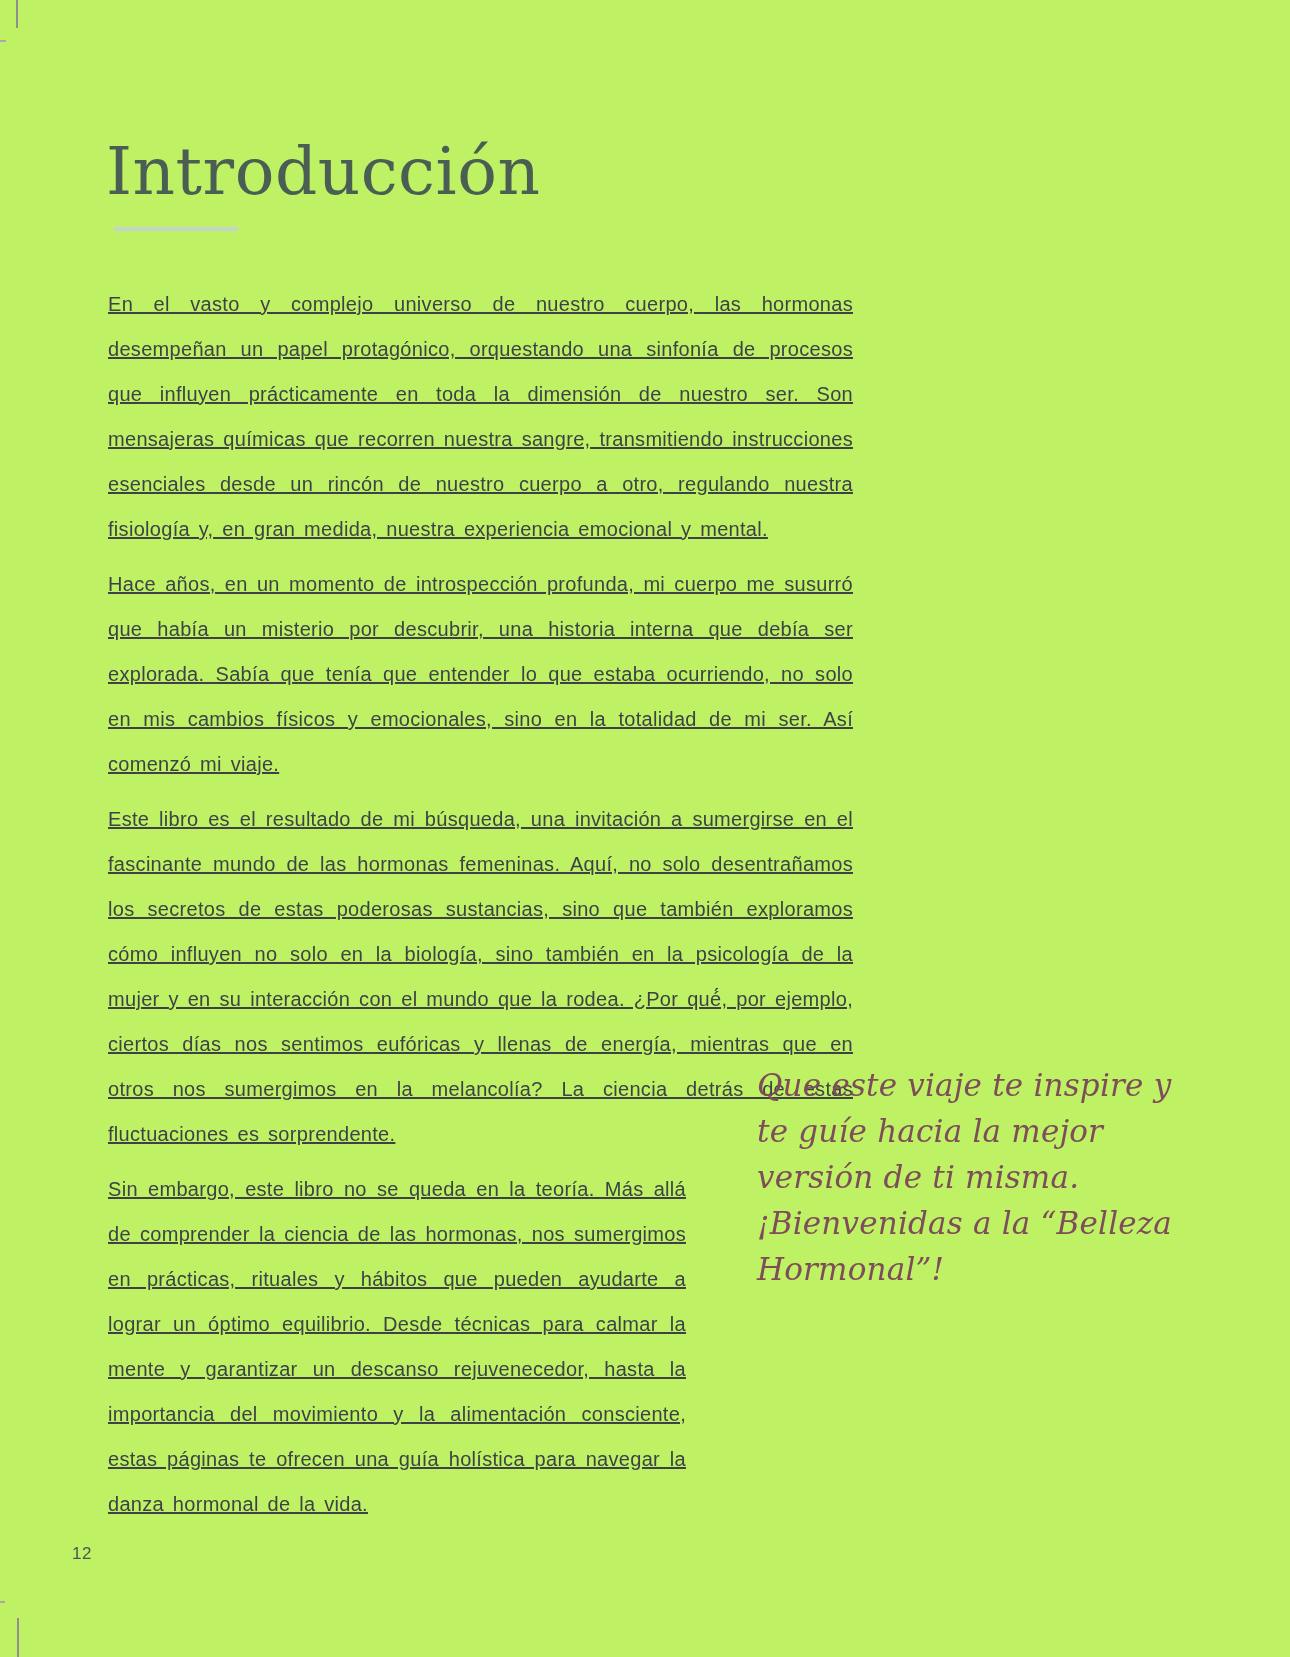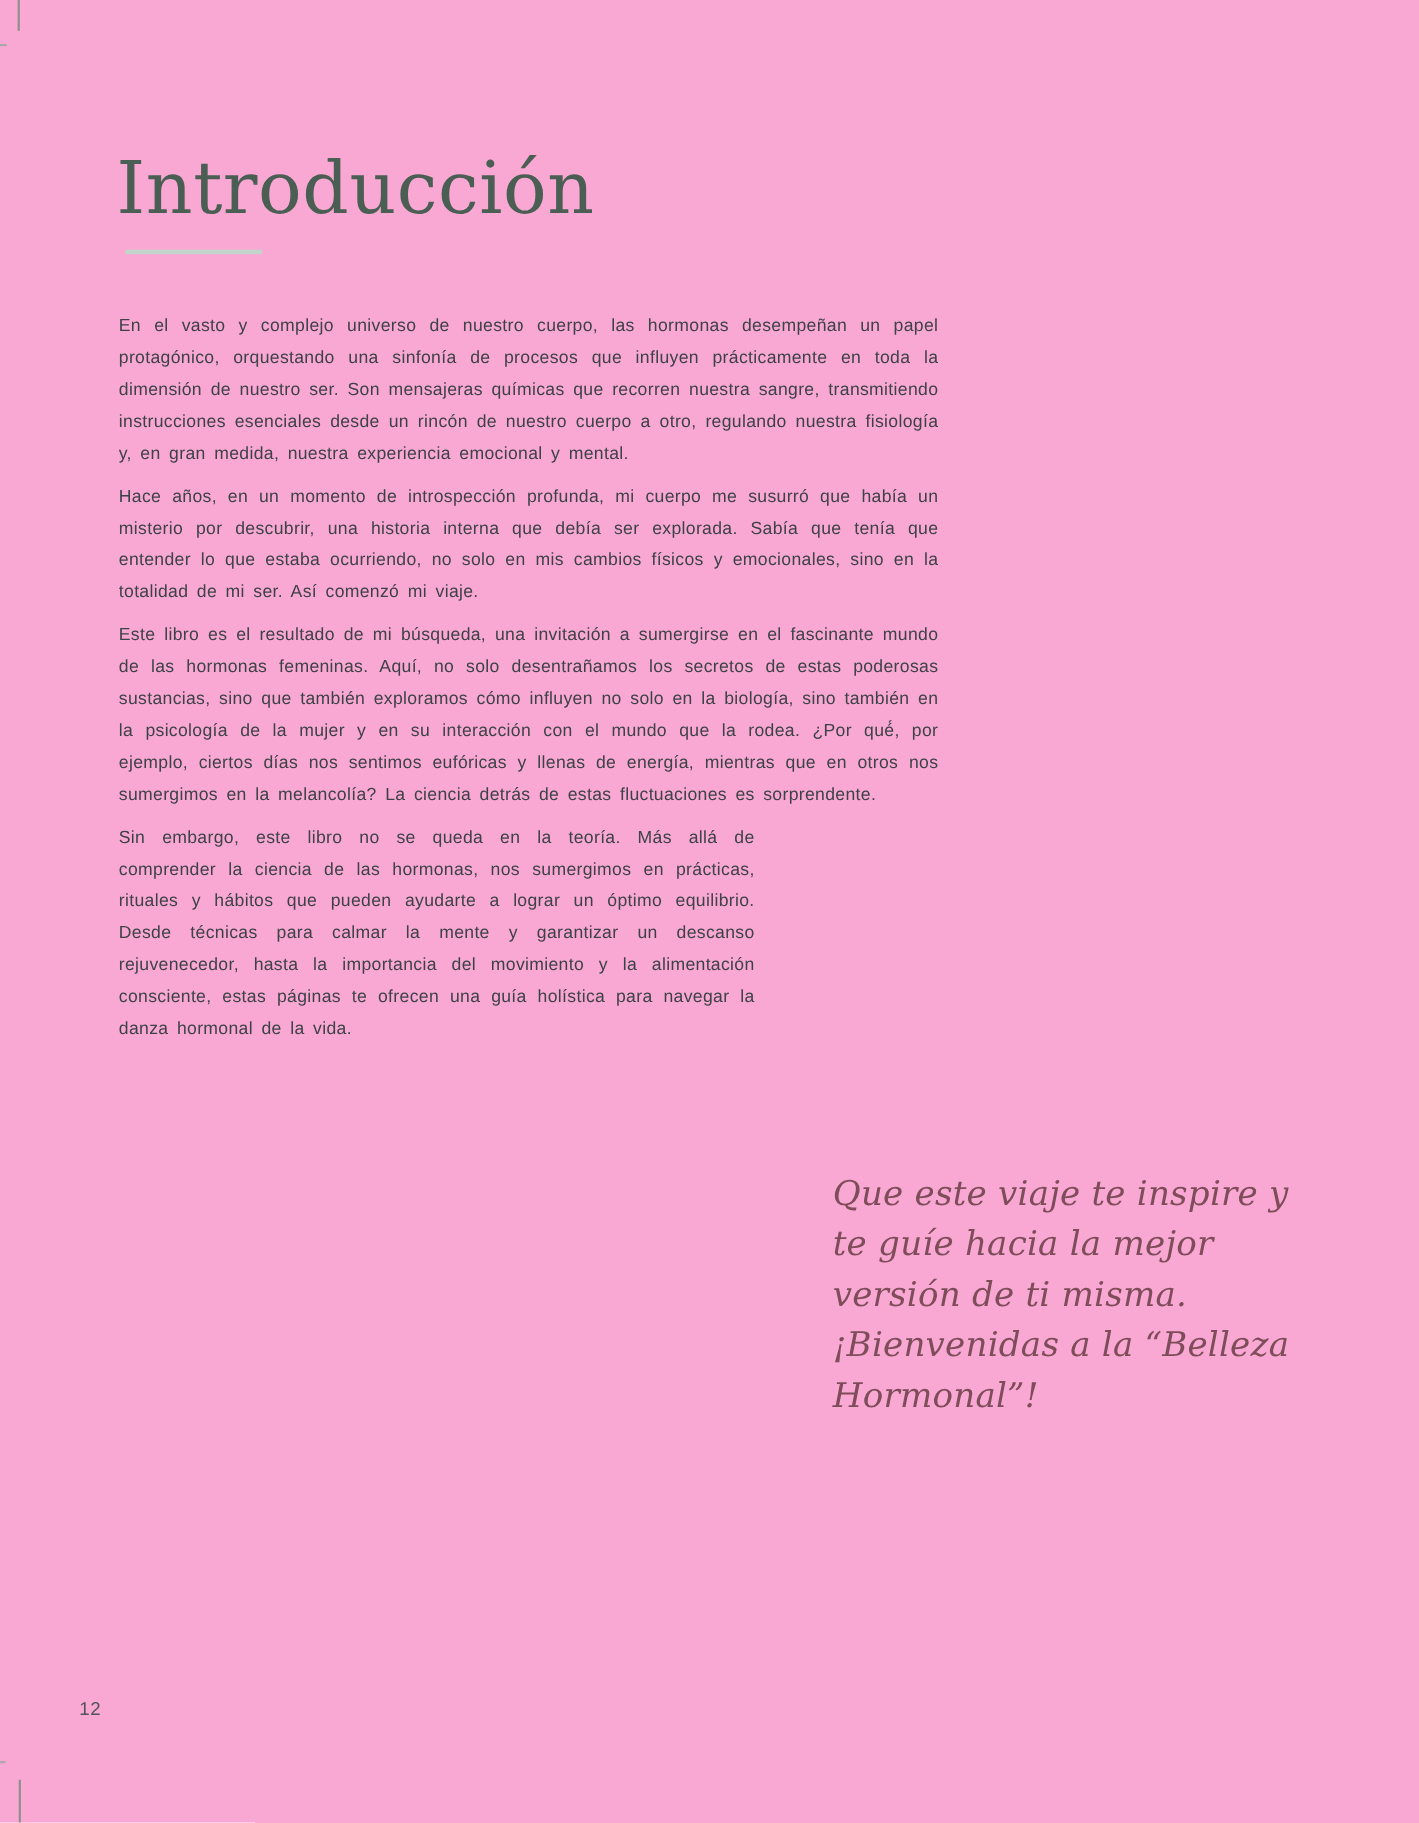--- a/index.html
+++ b/index.html
@@ -4,21 +4,21 @@
 <style>
   html, body {
     margin: 0;
     padding: 0;
     background: #ffffff;
   }
   .page {
     position: relative;
     width: 1290px;
     height: 1657px;
-    background: #f9a8d4;
+    background: #bef264;
     overflow: hidden;
     font-family: "Liberation Sans", sans-serif;
   }
 
   
   .crop {
     position: absolute;
     background: #8f8f8f;
   }
   .crop-tl-v { left: 16px; top: 0;      width: 2px; height: 28px; }
@@ -50,26 +50,27 @@
 
   
   .text-col {
     position: absolute;
     left: 108px;
     top: 282px;
     width: 745px;
   }
   .text-col p {
     margin: 0 0 10px 0;
-    font-size: 16px;
-    line-height: 29px;
+    font-size: 20px;
+    line-height: 45px;
     letter-spacing: 0.3px;
     word-spacing: 3px;
     text-align: justify;
     color: #3e4247;
+    text-decoration: underline;
   }
   .text-col p.narrow {
     width: 578px;
   }
 
   
   .pull-quote {
     position: absolute;
     left: 745px;
     top: 1050px;

